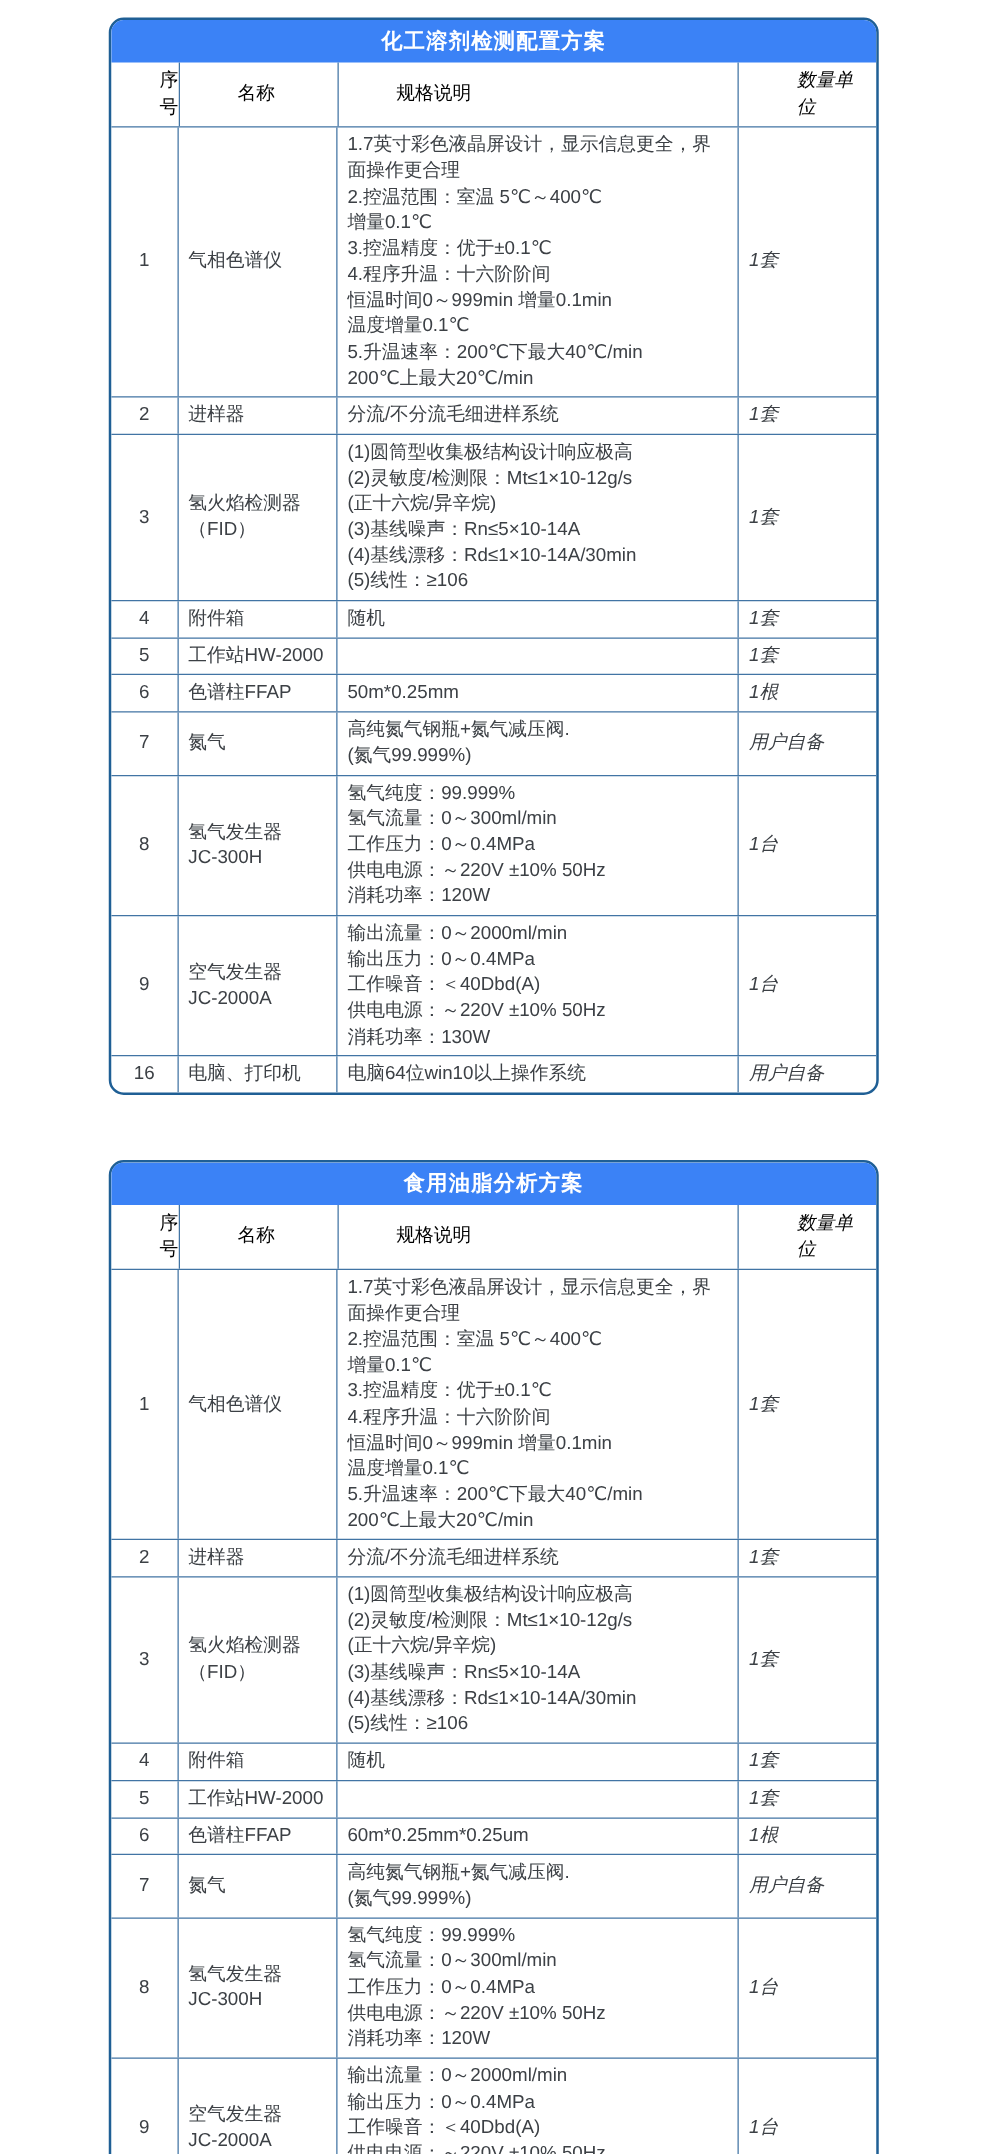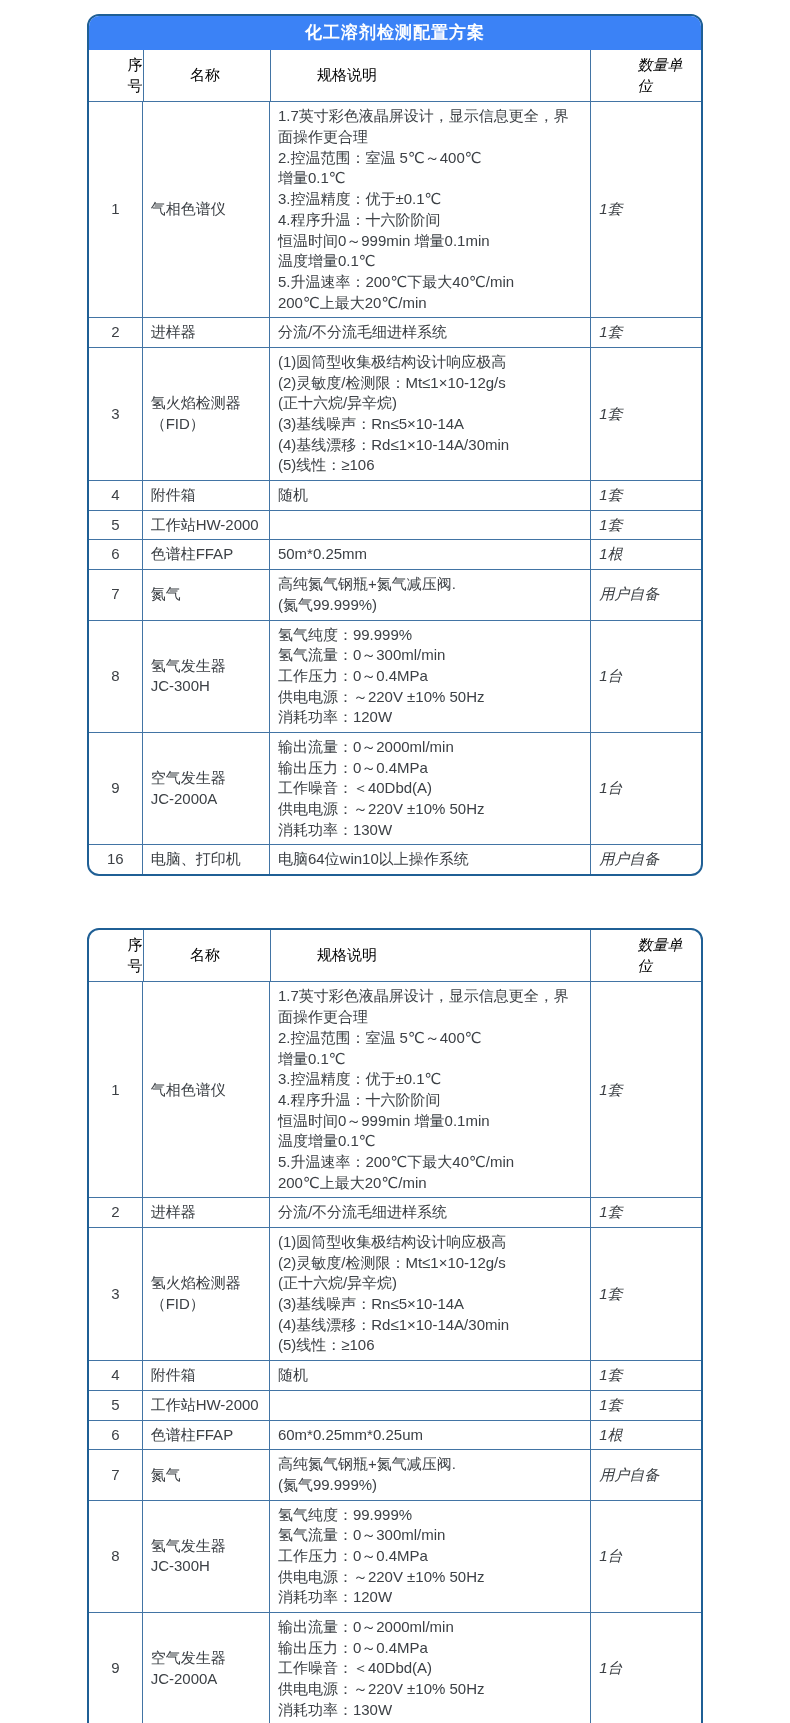--- a/index.html
+++ b/index.html
@@ -142,20 +142,21 @@
     </div>
     <div class="trow">
       <div class="cell col-no">16</div>
       <div class="cell col-name">电脑、打印机</div>
       <div class="cell col-spec">电脑64位win10以上操作系统</div>
       <div class="cell col-qty">用户自备</div>
     </div>
   </section>
 
   <section class="table-card">
+    <div class="table-title">食用油脂分析方案</div>
     <div class="thead">
       <div class="cell col-no">序号</div>
       <div class="cell col-name">名称</div>
       <div class="cell col-spec">规格说明</div>
       <div class="cell col-qty">数量单位</div>
     </div>
     <div class="trow">
       <div class="cell col-no">1</div>
       <div class="cell col-name">气相色谱仪</div>
       <div class="cell col-spec">1.7英寸彩色液晶屏设计，显示信息更全，界面操作更合理

